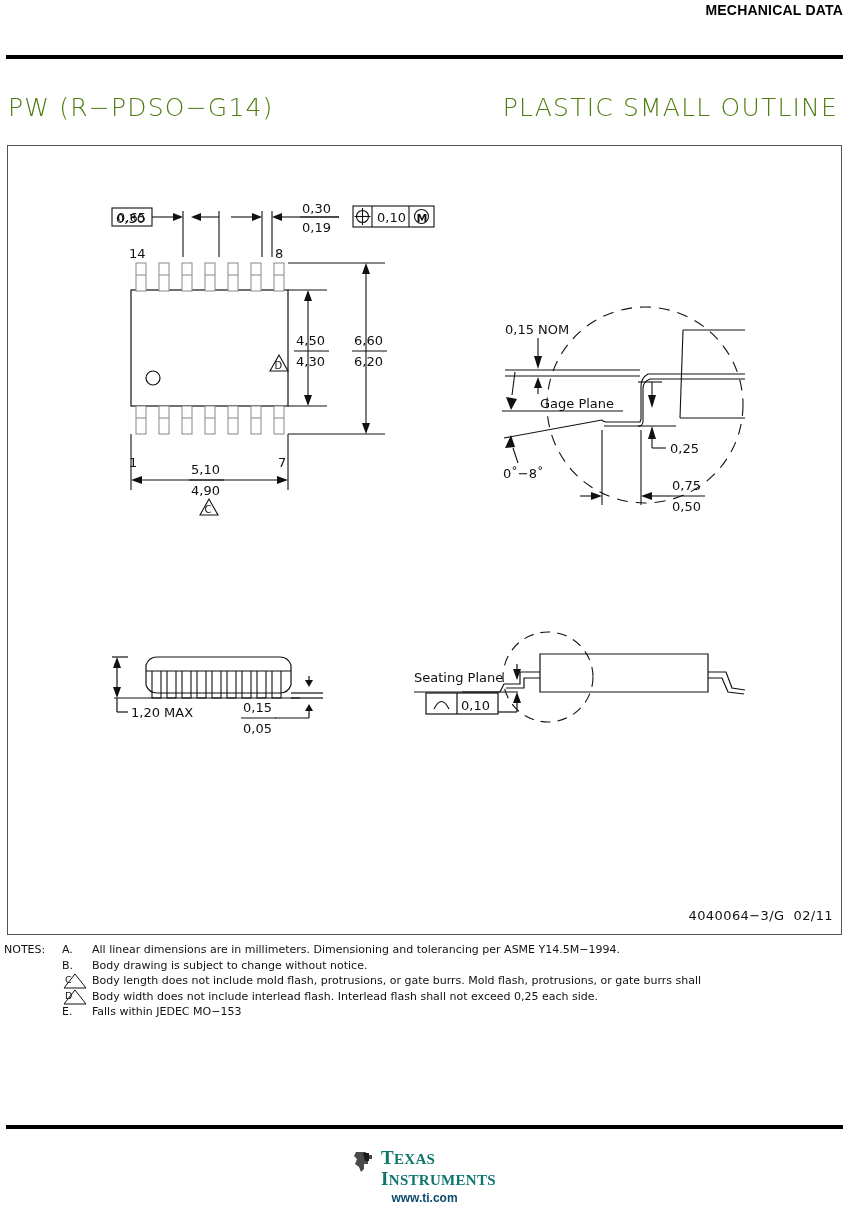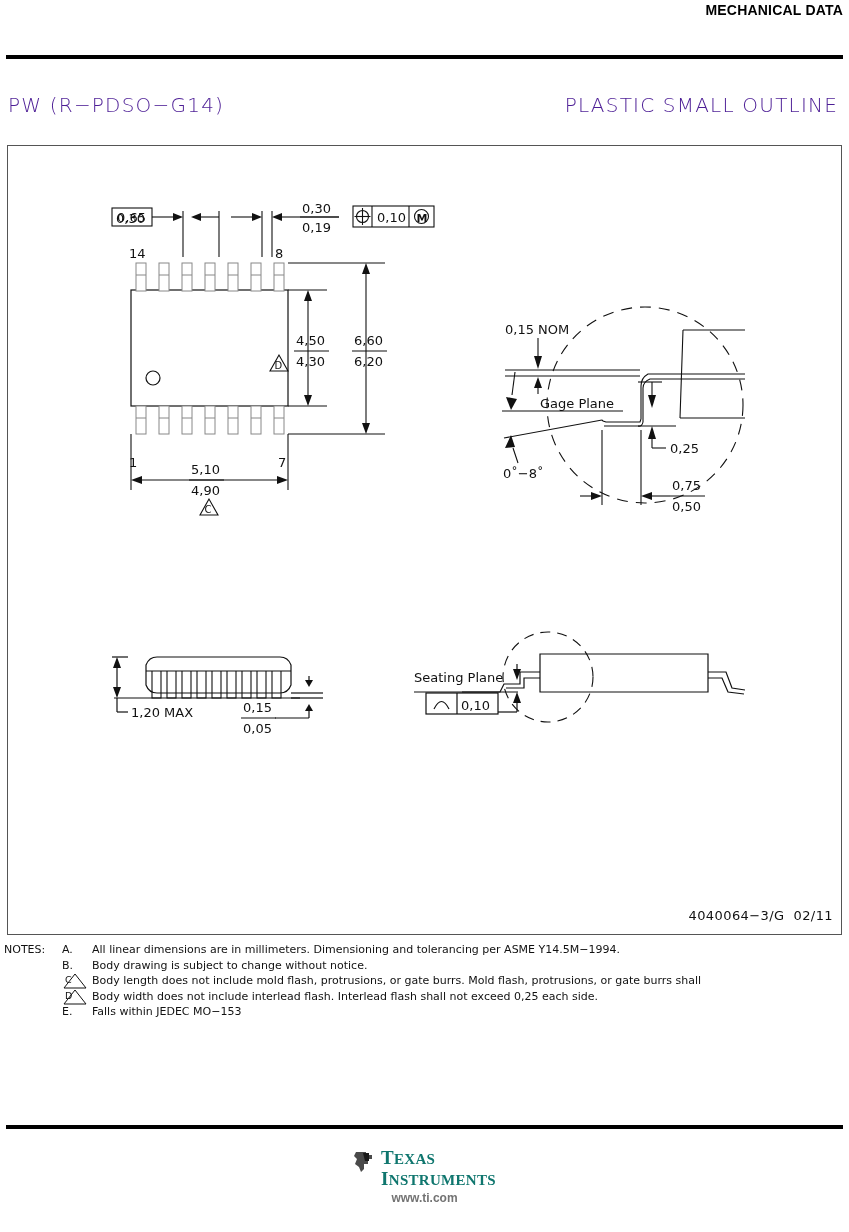--- a/index.html
+++ b/index.html
@@ -2,21 +2,21 @@
 <html><head>
 <meta charset="utf-8">
 <style>
   html,body{margin:0;padding:0;background:#fff;}
   body{width:849px;height:1232px;position:relative;
        font-family:"Liberation Sans",sans-serif;color:#000;overflow:hidden;}
   .abs{position:absolute;}
   .hdr-title{right:6px;top:2px;font-size:14px;font-weight:bold;letter-spacing:.2px;}
   .rule-top{left:6px;top:55px;width:837px;height:4px;background:#000;}
   .rule-bot{left:6px;top:1125px;width:837px;height:4px;background:#000;}
-  .subhead{top:93px;font-size:20px;letter-spacing:1.2px;color:#4c1d95;
+  .subhead{top:93px;font-size:25px;letter-spacing:1.2px;color:#4d7c0f;
            font-family:"DejaVu Sans",sans-serif;font-weight:300;}
   .subhead.l{left:8px;}
   .subhead.r{right:11px;}
   .frame{left:7px;top:145px;width:835px;height:790px;border:1px solid #555;box-sizing:border-box;}
   .dwgno{right:16px;top:908px;font-size:13px;letter-spacing:.4px;
          font-family:"DejaVu Sans",sans-serif;color:#111;}
   .notes{left:4px;top:943px;width:840px;font-size:11px;line-height:14.6px;
          font-family:"DejaVu Sans",sans-serif;color:#111;}
   .notes table{border-collapse:collapse;}
   .notes td{vertical-align:top;padding:0 0 1px 0;}
@@ -27,21 +27,21 @@
   svg{display:block;overflow:visible;}
   text{font-family:"DejaVu Sans",sans-serif;fill:#111;}
   .ti-logo{left:0;top:1148px;width:849px;text-align:center;}
   .ti-wrap{display:inline-block;text-align:left;}
   .ti-row{display:flex;align-items:flex-start;}
   .ti-name{font-family:"Liberation Serif",serif;font-weight:bold;color:#0f766e;
            line-height:19px;letter-spacing:.3px;}
   .ti-name .l1{font-size:19px;}
   .ti-name .l2{font-size:19px;}
   .ti-name .cap{font-size:15px;}
-  .ti-url{font-size:12px;font-weight:bold;text-align:center;margin-top:1px;color:#737373;}
+  .ti-url{font-size:12px;font-weight:bold;text-align:center;margin-top:1px;color:#0c4a6e;}
 </style>
 </head>
 <body>
 
 <div class="abs hdr-title">MECHANICAL DATA</div>
 <div class="abs rule-top"></div>
 <div class="abs subhead l">PW (R−PDSO−G14)</div>
 <div class="abs subhead r">PLASTIC SMALL OUTLINE</div>
 
 <div class="abs frame"></div>

